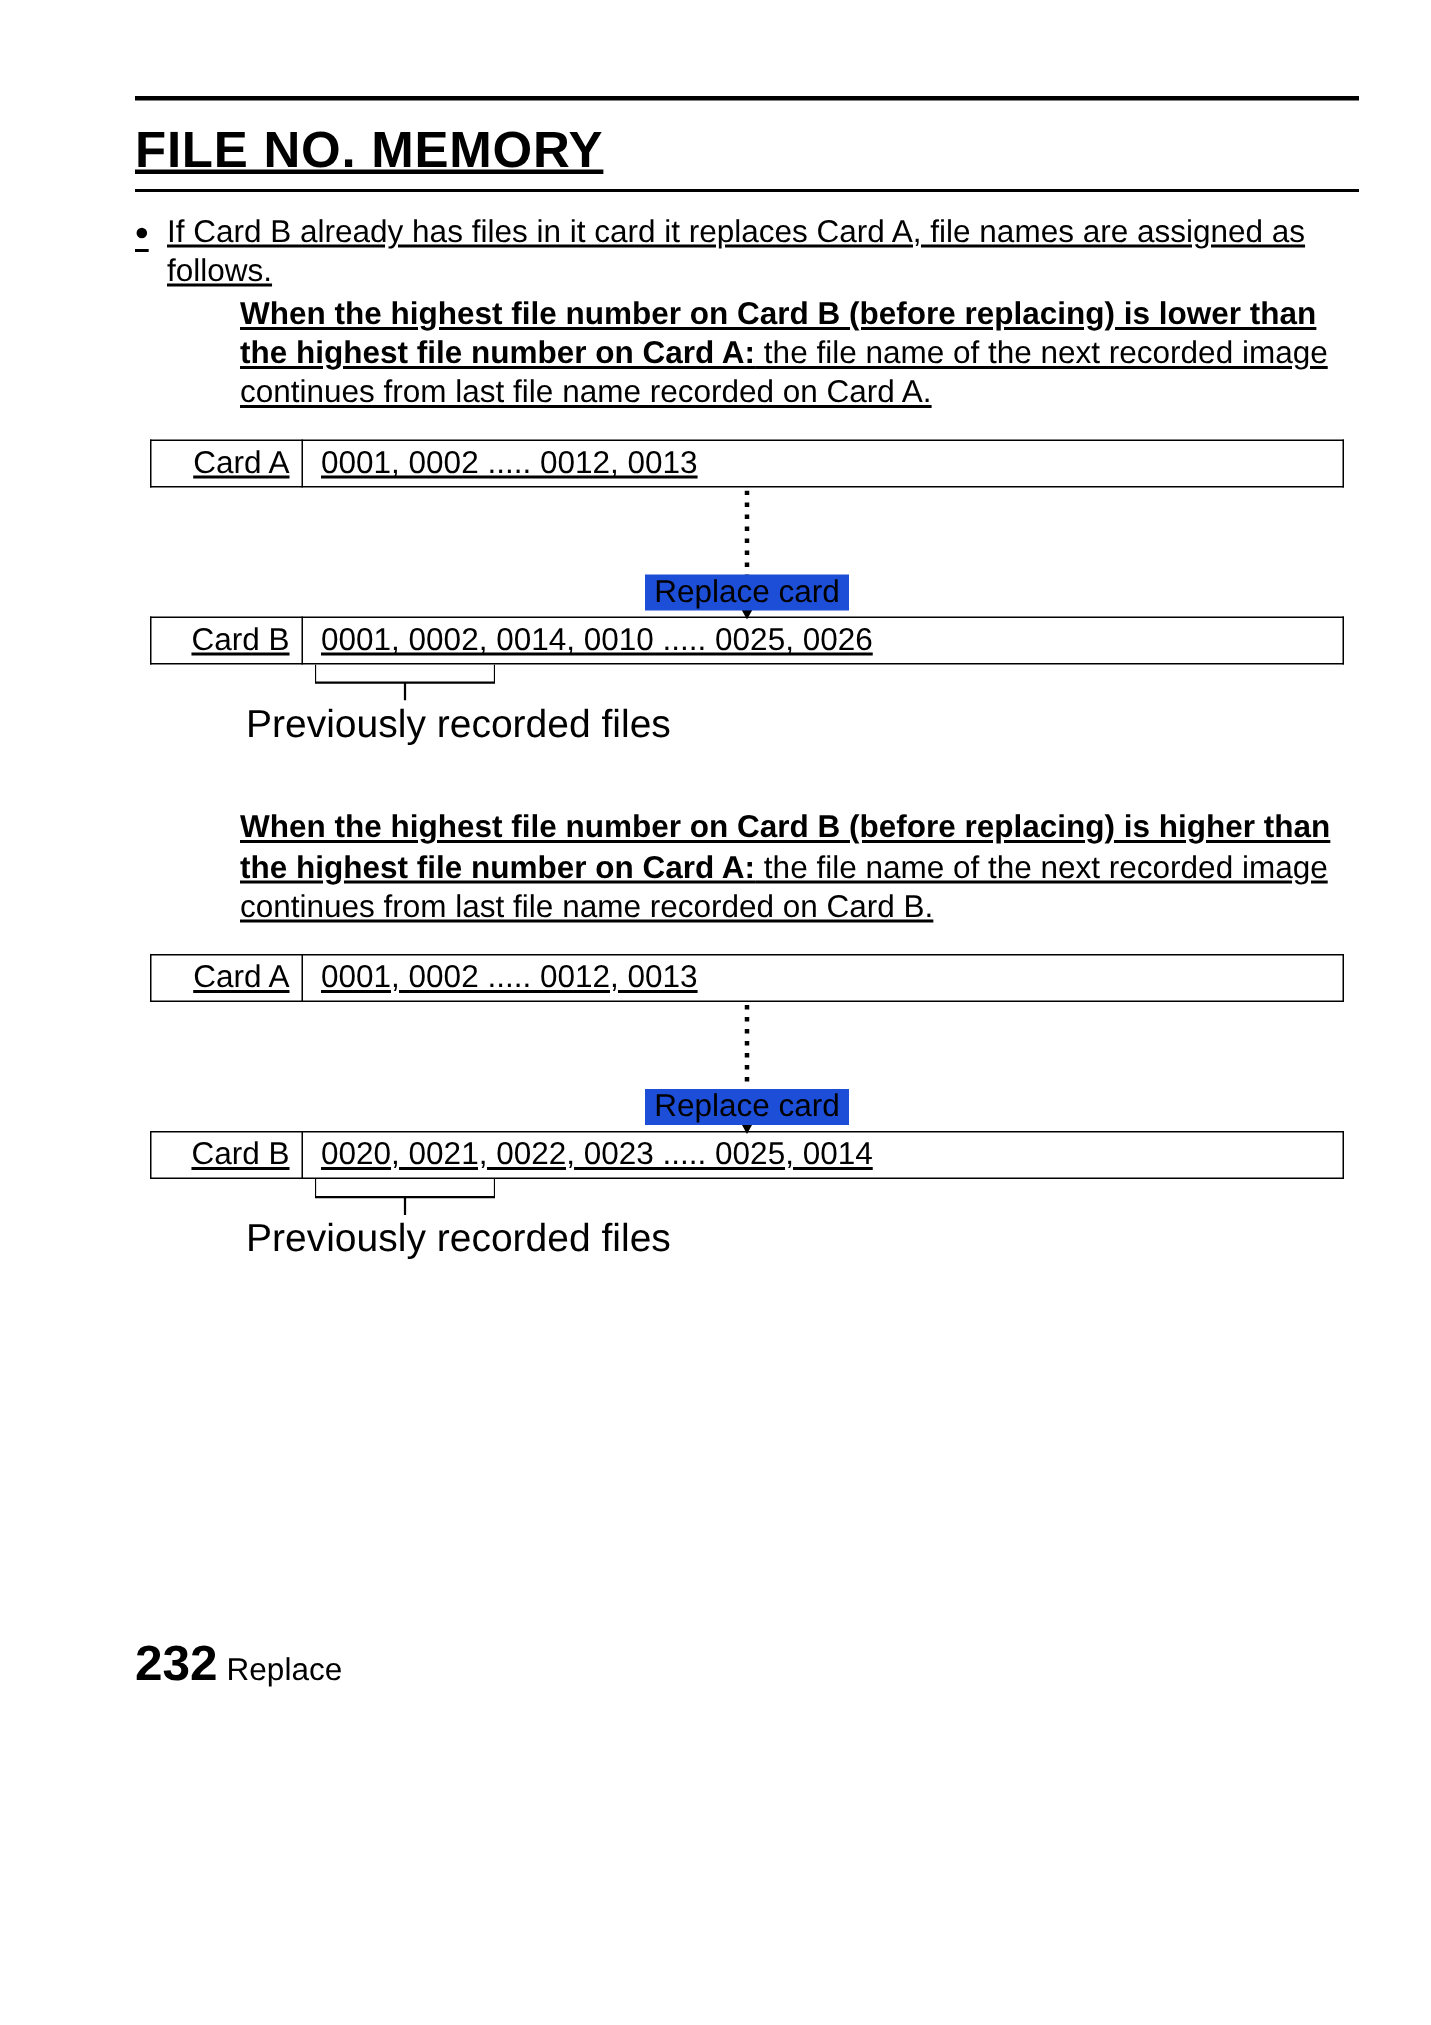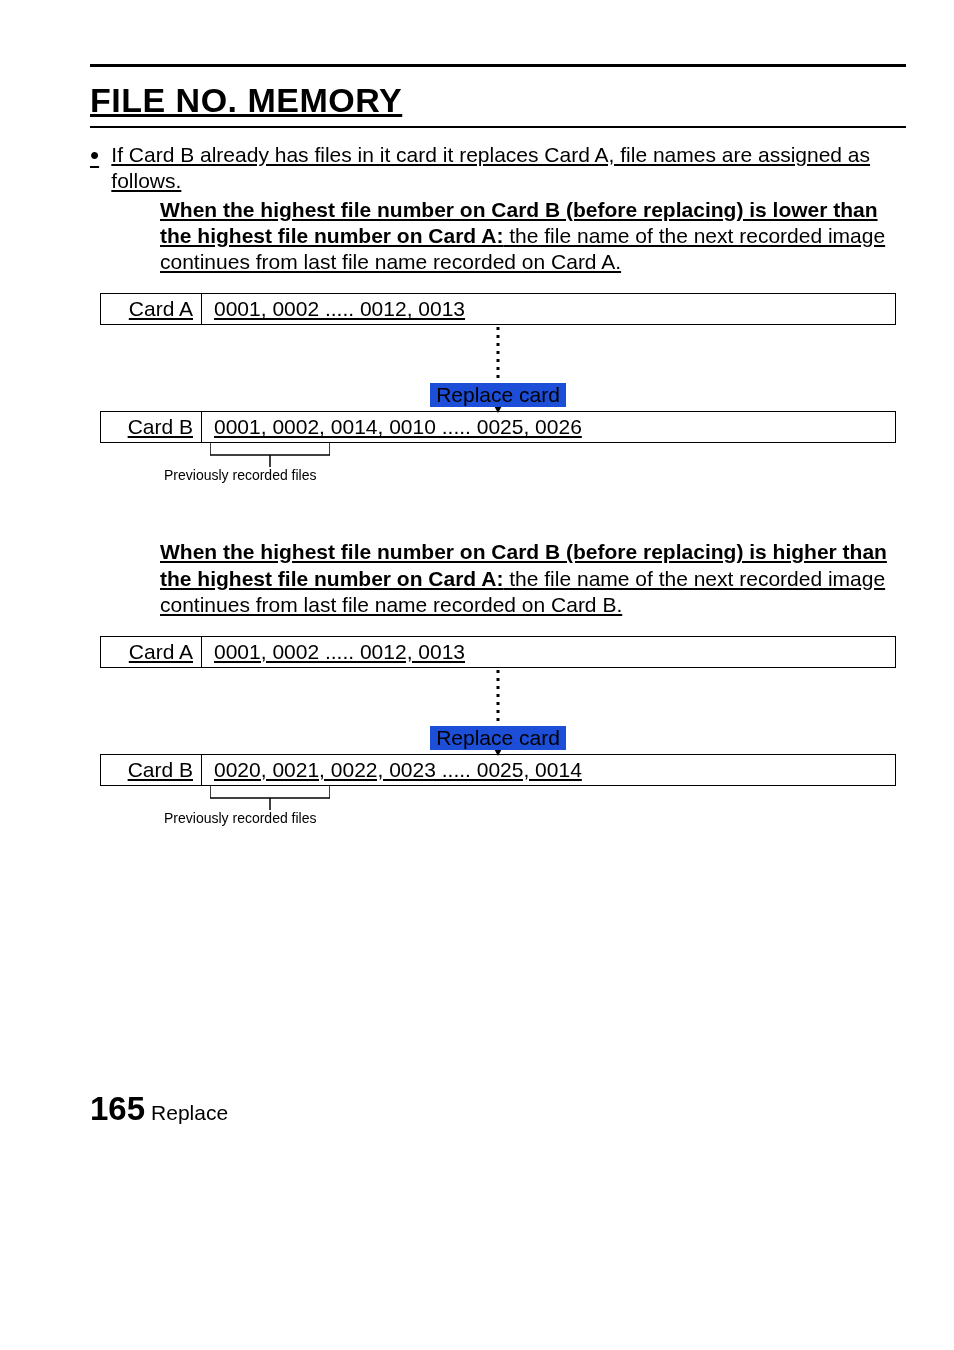--- a/index.html
+++ b/index.html
@@ -105,21 +105,21 @@
   }
   .prev-bracket {
     position: absolute;
     top: 0;
     left: 110px;
   }
   .prev-label {
     position: absolute;
     top: 24px;
     left: 64px;
-    font-size: 14px;
+    font-size: 26px;
   }
   .para-spacer {
     height: 36px;
   }
   .footer {
     position: absolute;
     bottom: 42px;
     left: 90px;
     font-size: 21px;
   }
@@ -218,15 +218,15 @@
     <svg class="prev-bracket" width="120" height="24" viewBox="0 0 120 24">
       <line x1="0" y1="0" x2="0" y2="12" stroke="#000" stroke-width="1.5"></line>
       <line x1="120" y1="0" x2="120" y2="12" stroke="#000" stroke-width="1.5"></line>
       <line x1="0" y1="12" x2="120" y2="12" stroke="#000" stroke-width="1.5"></line>
       <line x1="60" y1="12" x2="60" y2="24" stroke="#000" stroke-width="1.5"></line>
     </svg>
     <div class="prev-label">Previously recorded files</div>
   </div>
 
   <div class="footer">
-    <span class="pagenum">165</span><span>Replace</span>
+    <span class="pagenum">232</span><span>Replace</span>
   </div>
 </div>
 
 </body></html>

